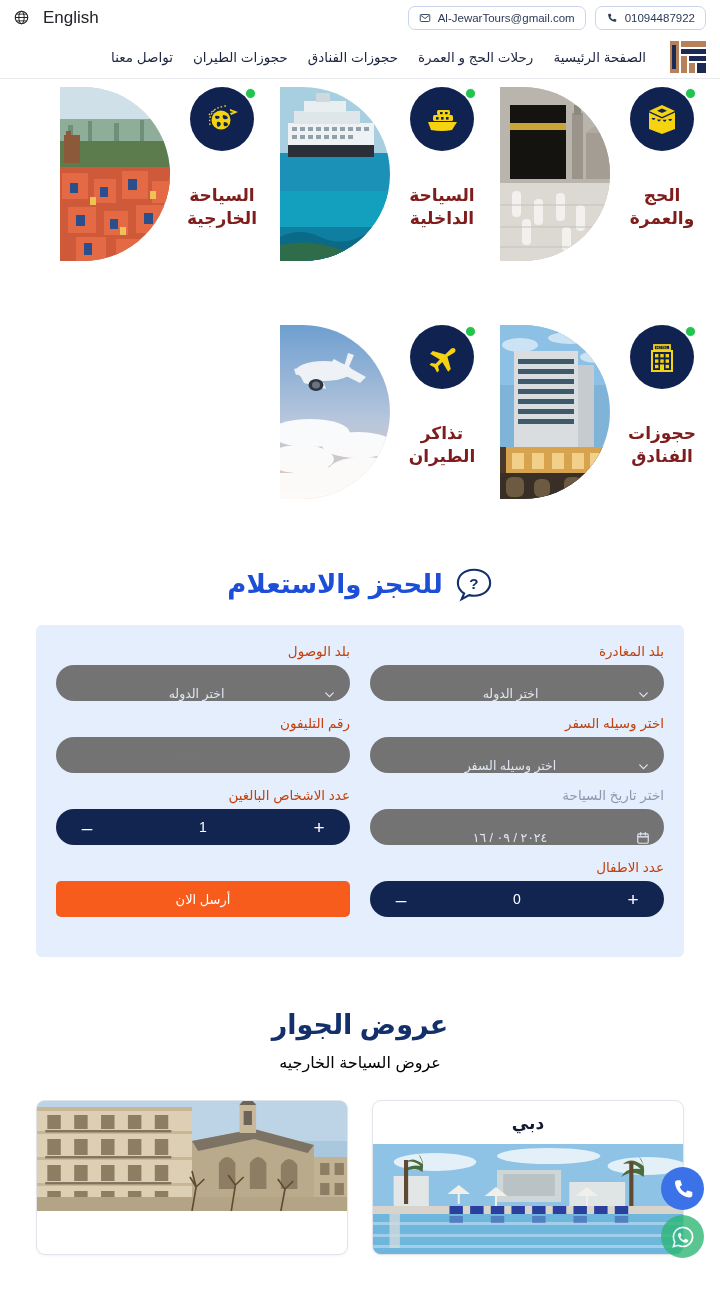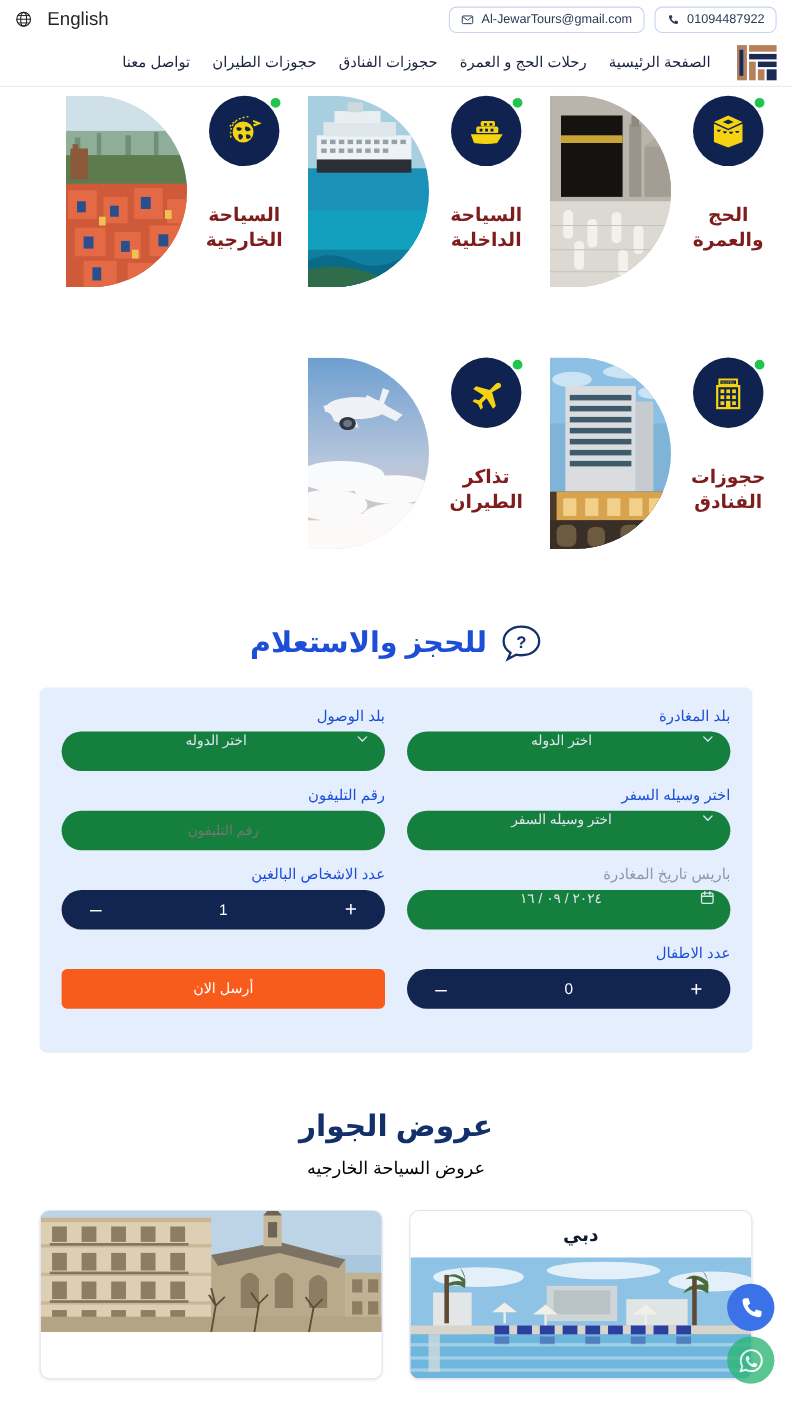--- a/index.html
+++ b/index.html
@@ -150,32 +150,32 @@
   }
   .form-grid {
     display: grid;
     grid-template-columns: 1fr 1fr;
     column-gap: 20px;
     row-gap: 0;
   }
   .fg { margin-bottom: 14px; }
   .fg-label {
     font-size: 13.5px;
-    color: #1d4ed8;
+    color: #c2410c;
     margin-bottom: 6px;
     text-align: right;
     padding-left: 6px;
   }
   .fg-label.muted { color: #8c99ad; }
   .control {
     height: 36px;
-    background: #15803d;
+    background: #737373;
     border-radius: 18px;
     display: flex;
-    align-items: flex-start;
+    align-items: flex-end;
     padding: 0 14px;
     color: #dfe6f2;
     font-size: 12.5px;
     cursor: pointer;
     position: relative;
   }
   .control .ctl-text {
     flex: 1;
     text-align: center;
   }
@@ -653,21 +653,21 @@
     </div>
 
     <div class="fg">
       <div class="fg-label">رقم التليفون</div>
       <div class="control" style="padding:0;">
         <input type="text" style="width: 100%; height: 100%; background: transparent; border: none; outline: none; color: rgb(223, 230, 242); font-size: 12.5px; text-align: center; font-family: inherit; padding: 0px 14px;" placeholder="رقم التليفون">
       </div>
     </div>
 
     <div class="fg">
-      <div class="fg-label muted">باريس تاريخ المغادرة</div>
+      <div class="fg-label muted">اختر تاريخ السياحة</div>
       <div class="control">
         <svg class="cal-ic" viewBox="0 0 24 24">
           <rect x="3" y="5" width="18" height="16" rx="2.5" fill="none" stroke="#dfe6f2" stroke-width="2"></rect>
           <line x1="3" y1="10" x2="21" y2="10" stroke="#dfe6f2" stroke-width="2.4"></line>
           <line x1="8" y1="3" x2="8" y2="7" stroke="#dfe6f2" stroke-width="2.2" stroke-linecap="round"></line>
           <line x1="16" y1="3" x2="16" y2="7" stroke="#dfe6f2" stroke-width="2.2" stroke-linecap="round"></line>
         </svg>
         <span class="ctl-text">٢٠٢٤ / ٠٩ / ١٦</span>
       </div>
     </div>

